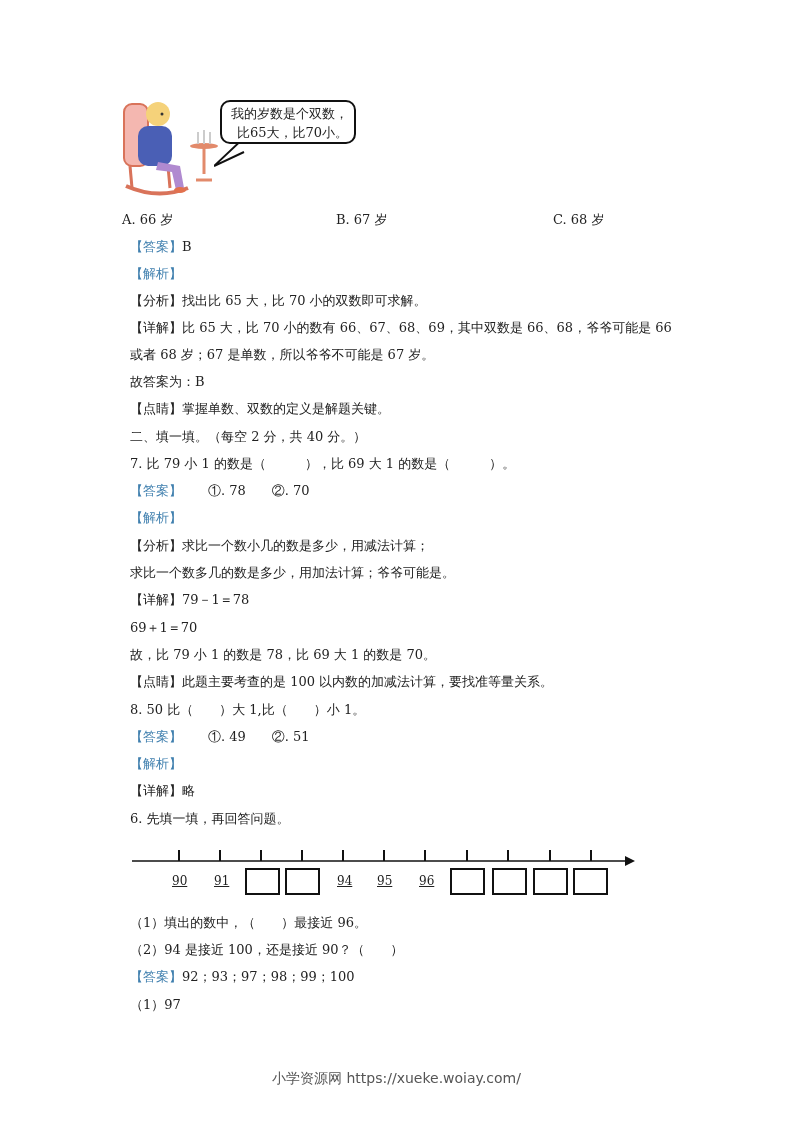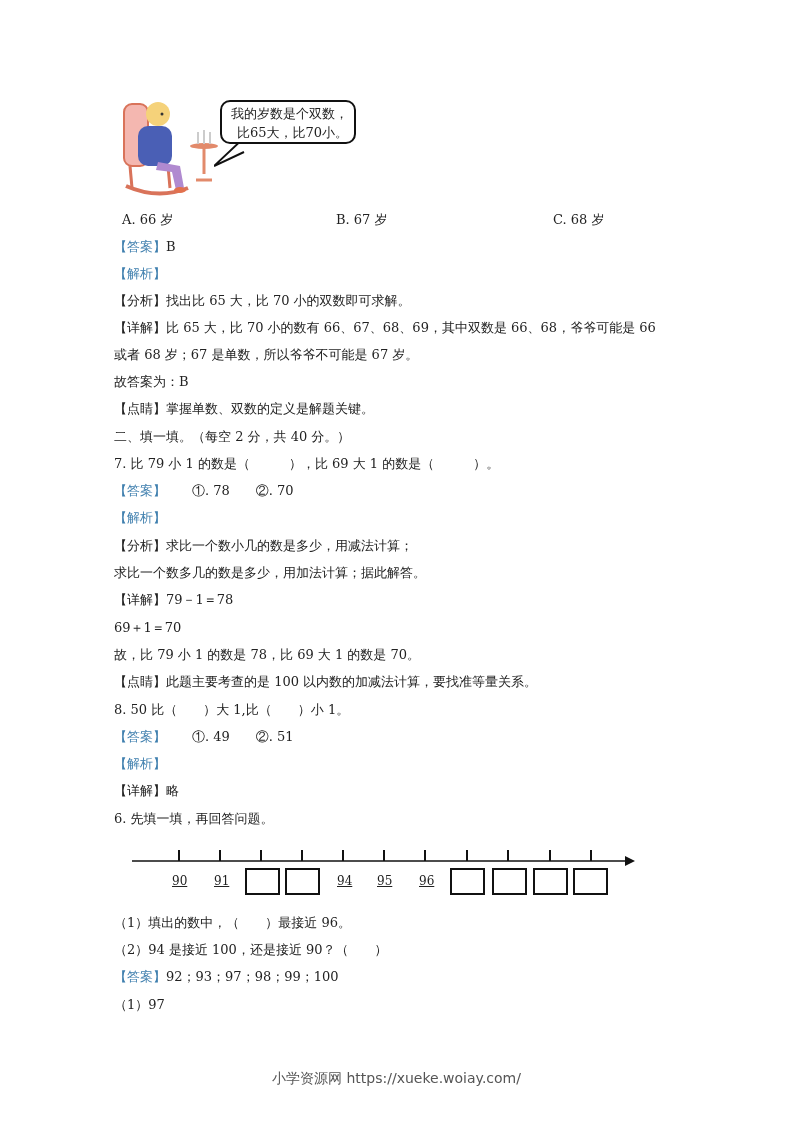--- a/index.html
+++ b/index.html
@@ -1,21 +1,21 @@
 <!DOCTYPE html>
 <html><head>
   <meta charset="utf-8">
   <style>
     html, body { margin: 0; padding: 0; background: #ffffff; }
     body {
       width: 793px; height: 1122px; position: relative; overflow: hidden;
       font-family: "DejaVu Serif", "Liberation Serif", serif;
       color: #222; font-size: 13px;
     }
-    .line { position: absolute; left: 114px; white-space: nowrap; line-height: 18px; text-align: right; }
+    .line { position: absolute; left: 130px; white-space: nowrap; line-height: 18px; text-align: right; }
     .label { color: #3f7fae; }
     .illus { position: absolute; left: 118px; top: 96px; width: 260px; height: 104px; }
     .bubble {
       position: absolute; left: 220px; top: 100px; width: 136px; height: 44px;
       border: 2px solid #111; border-radius: 10px; background: #fff;
       font-size: 13px; line-height: 19px; padding: 2px 6px; box-sizing: border-box; text-align: right;
     }
     .opt { position: absolute; top: 211px; }
     .numline { position: absolute; left: 130px; top: 846px; width: 505px; height: 55px; }
     .nl-label { position: absolute; font-size: 12px; top: 28px; text-decoration: underline; }
@@ -96,21 +96,21 @@
 <div class="line" style="top:455px">7. 比 79 小 1 的数是（　　　），比 69 大 1 的数是（　　　）。</div>
 <div class="line" style="top:482px">
   <span class="label">【答案】</span><span>　　①. 78　　②. 70</span>
 </div>
 <div class="line" style="top:509px">
   <span class="label">【解析】</span>
 </div>
 <div class="line" style="top:537px">
   <span>【分析】</span><span>求比一个数小几的数是多少，用减法计算；</span>
 </div>
-<div class="line" style="top:564px">求比一个数多几的数是多少，用加法计算；据此解答。</div>
+<div class="line" style="top:564px">求比一个数多几的数是多少，用加法计算；爷爷可能是。</div>
 <div class="line" style="top:591px">
   <span>【详解】</span><span>79－1＝78</span>
 </div>
 <div class="line" style="top:619px">69＋1＝70</div>
 <div class="line" style="top:646px">故，比 79 小 1 的数是 78，比 69 大 1 的数是 70。</div>
 <div class="line" style="top:673px">
   <span>【点睛】</span><span>此题主要考查的是 100 以内数的加减法计算，要找准等量关系。</span>
 </div>
 
 <div class="line" style="top:701px">8. 50 比（　　）大 1,比（　　）小 1。</div>

